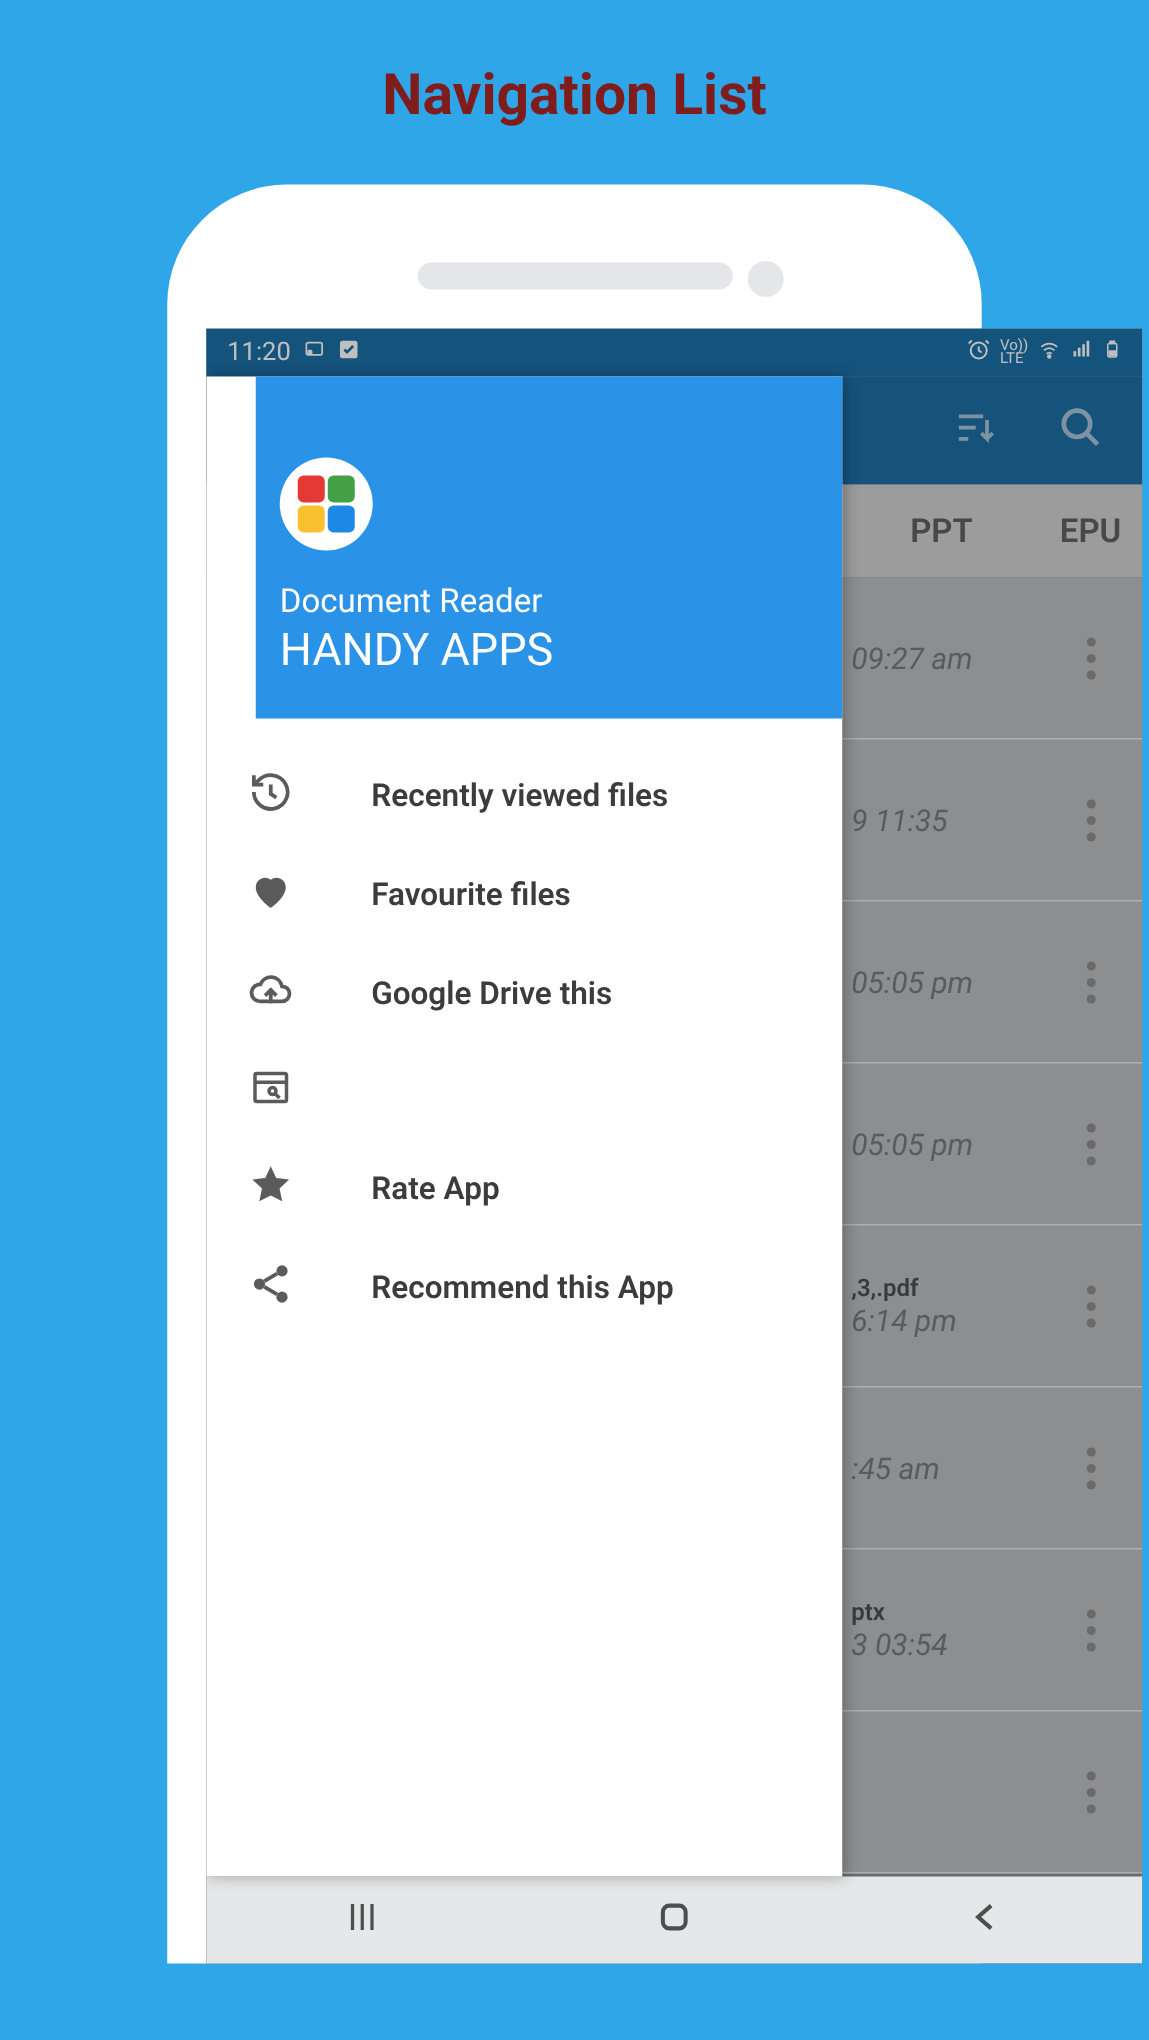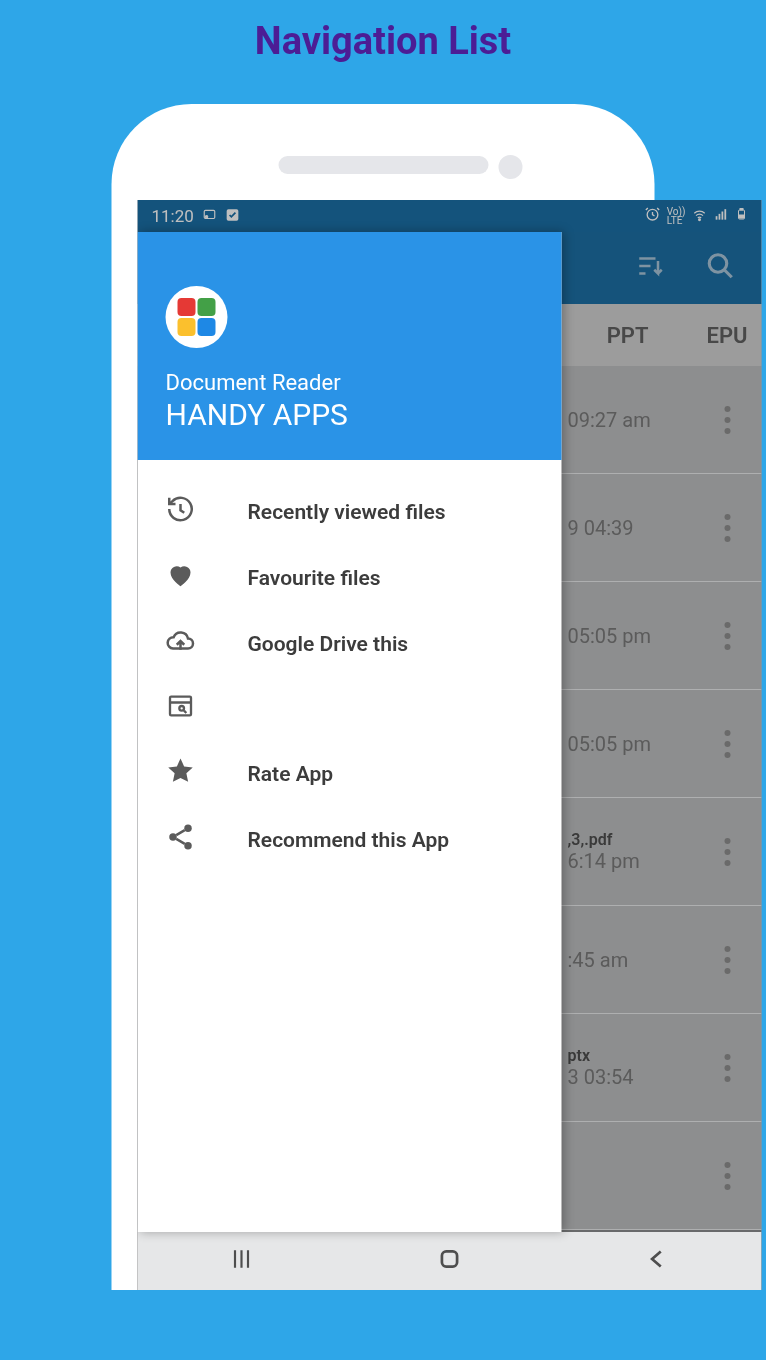--- a/index.html
+++ b/index.html
@@ -7,31 +7,31 @@
   font-family: -apple-system, BlinkMacSystemFont, "Segoe UI", Roboto, Arial, sans-serif;
   background: #2ea6e8;
   width: 766px;
   height: 1360px;
   overflow: hidden;
   position: relative;
 }
 
 .page-title {
   text-align: center;
-  color: #4c1d95;
+  color: #7f1d1d;
   font-size: 38px;
   font-weight: 700;
-  padding-top: 19px;
+  padding-top: 42px;
 }
 
 .phone {
   position: absolute;
   left: 50%;
   transform: translateX(-50%);
-  top: 104px;
+  top: 123px;
   width: 543px;
   background: #fff;
   border-radius: 80px 80px 0 0;
   padding: 26px 26px 0 26px;
 }
 
 .notch-area {
   display: flex;
   align-items: center;
   justify-content: center;
@@ -119,21 +119,21 @@
   justify-content: flex-end;
   padding-right: 22px;
   position: relative;
   color: #5b5b5b;
 }
 .file-meta {
   position: absolute;
   left: 430px;
 }
 .file-title { font-size: 16px; font-weight: 600; color: #3a3a3a; }
-.file-sub { font-size: 20px; color: #5b5b5b; }
+.file-sub { font-size: 20px; color: #5b5b5b; font-style: italic; }
 .kebab { width: 24px; display: flex; flex-direction: column; gap: 5px; align-items:center; }
 .kebab span { width: 6px; height: 6px; background: #6a6a6a; border-radius: 50%; display: block; }
 
 
 .androidnav {
   position: absolute;
   bottom: 0; left: 0; right: 0;
   height: 58px;
   background: #e6e7e8;
   display: flex;
@@ -148,21 +148,22 @@
   top: 32px;
   left: 0;
   width: 424px;
   height: 1000px;
   background: #fff;
   z-index: 30;
   box-shadow: 2px 0 10px rgba(0,0,0,0.3);
 }
 .drawer-header {
   background: #2a93e7;
-  padding: 54px 28px 28px 28px;
+  padding: 54px 28px 28px 16px;
+  margin-left: 33px;
 }
 .drawer-logo {
   width: 62px; height: 62px; background: #fff; border-radius: 50%;
   display: grid; grid-template-columns: 1fr 1fr; grid-template-rows: 1fr 1fr;
   gap: 2px; padding: 12px;
   margin-bottom: 22px;
 }
 .dlogo-cell { border-radius: 4px; }
 .drawer-title { color: #fff; font-size: 22px; }
 .drawer-sub { color: #fff; font-size: 30px; margin-top: 2px; }
@@ -268,21 +269,21 @@
             <div class="file-sub">09:27 am</div>
           </div>
         <div class="kebab">
             <span></span>
             <span></span>
             <span></span>
           </div>
       </div>
       <div class="file-row">
         <div class="file-meta">
-            <div class="file-sub">9 04:39</div>
+            <div class="file-sub">9 11:35</div>
           </div>
         <div class="kebab">
             <span></span>
             <span></span>
             <span></span>
           </div>
       </div>
       <div class="file-row">
         <div class="file-meta">
             <div class="file-sub">05:05 pm</div>

